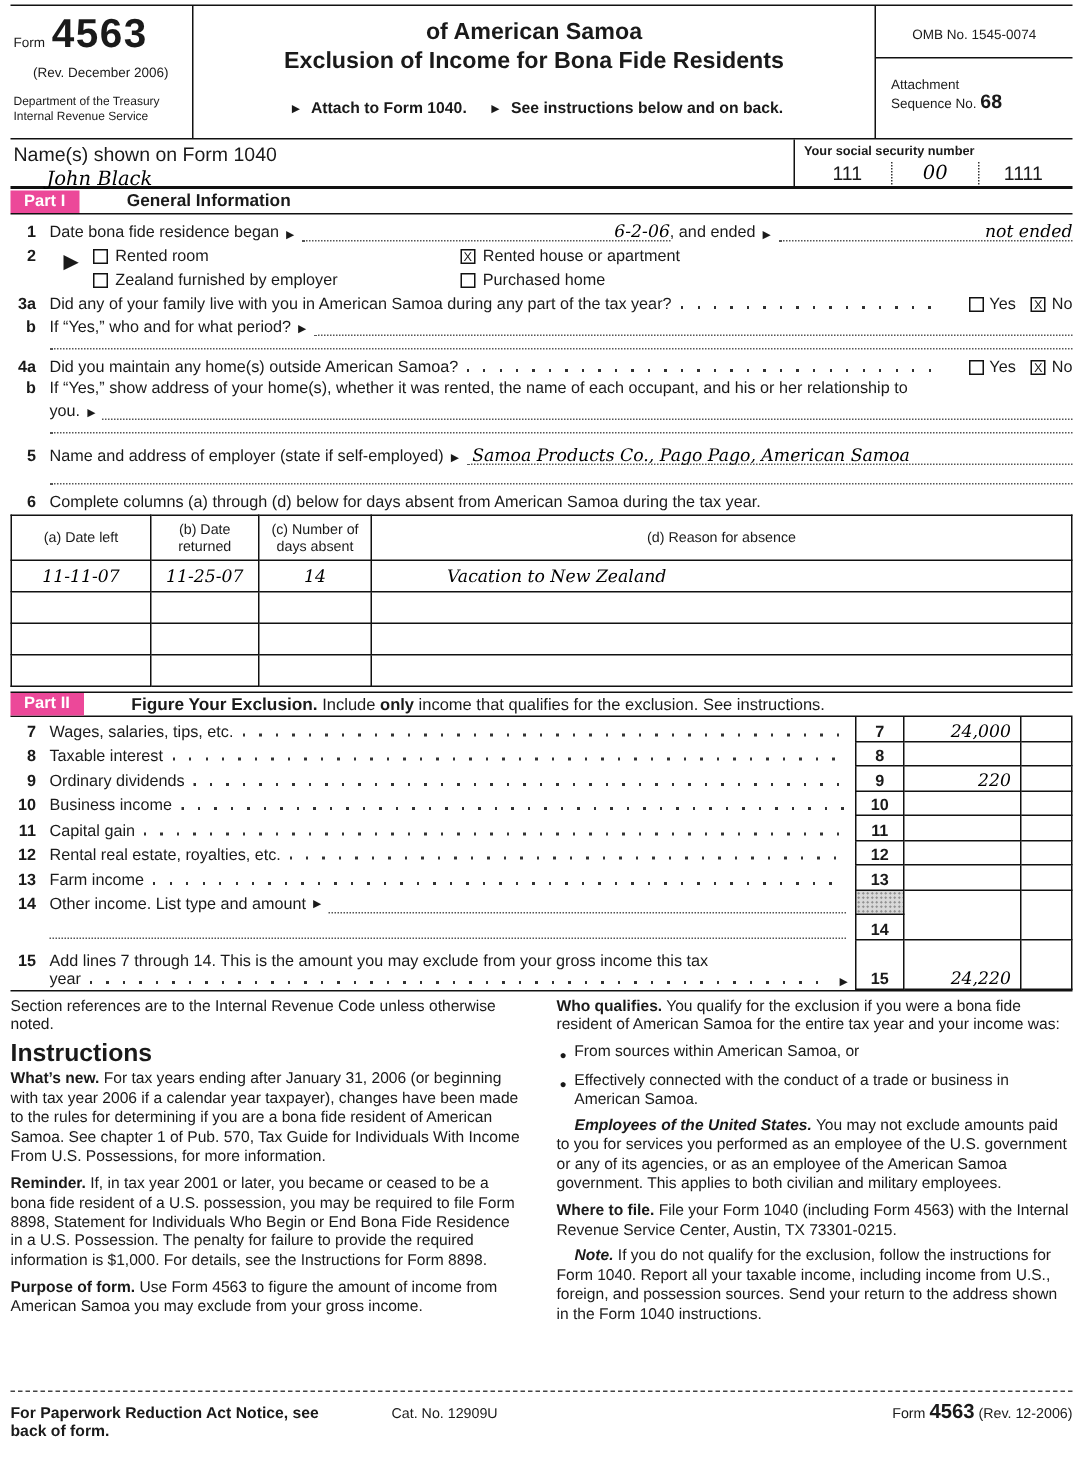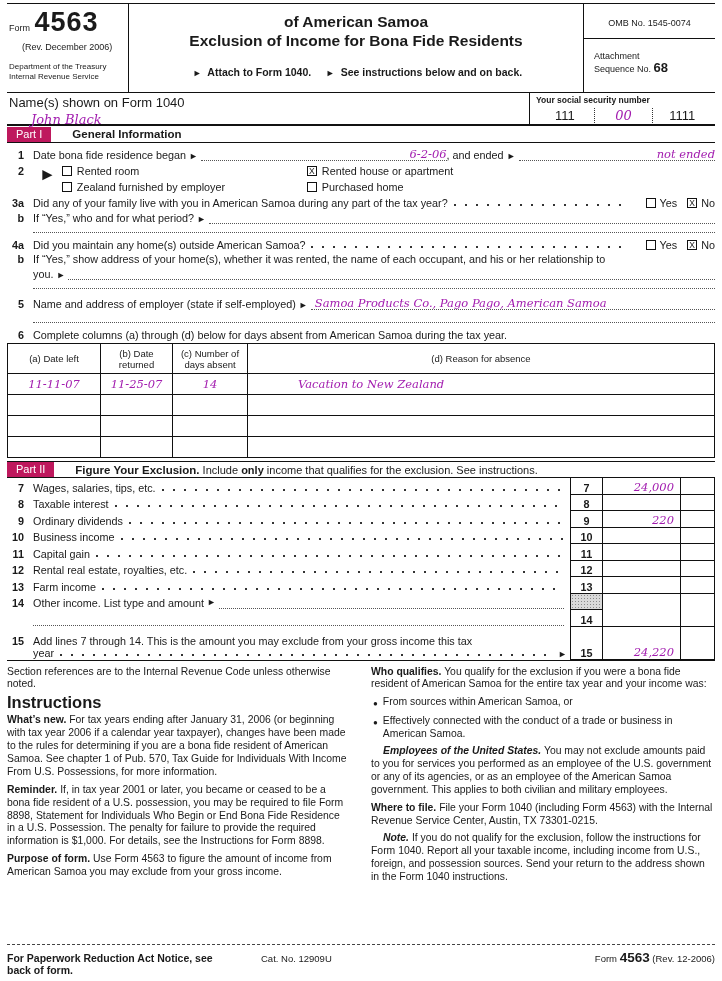--- a/index.html
+++ b/index.html
@@ -21,30 +21,30 @@
   .hdr-right { width:132px; border-left:1px solid #111; display:flex; flex-direction:column; }
   .omb-box { border-bottom:1px solid #111; font-size:9px; text-align:center; padding:14px 2px 10px 2px; }
   .att-box { font-size:9px; padding:12px 0 0 10px; line-height:11px; }
   .att-no { font-size:13px; font-weight:bold; }
 
   
   .name-row { display:flex; border-bottom:2px solid #111; height:33px; }
   .name-cell { flex:1; padding:2px 0 0 2px; }
   .mini-label { font-size:13px; }
   .name-value { font-size:13px; margin:2px 0 0 22px; }
-  .hand { font-family:"DejaVu Serif", serif; font-style:italic; color:#a21caf; }
+  .hand { font-family:"DejaVu Serif", serif; font-style:italic; color:#000000; }
   .ssn-cell { width:186px; border-left:1.5px solid #111; padding:2px 4px 0 6px; }
   .ssn-label { font-size:8.5px; font-weight:bold; }
   .ssn-digits { display:flex; margin-top:3px; font-size:13px; text-align:center; }
   .ssn-seg { flex:1; }
   .ssn-sep { border-left:1.5px dotted #333; }
 
   
   .part-bar { display:flex; align-items:center; border-bottom:1.5px solid #111; height:17px; }
-  .part-chip { background:#be185d; color:#fff; font-weight:normal; font-size:11px; padding:1px 9px 2px 9px; margin-right:21px; }
+  .part-chip { background:#ec4899; color:#fff; font-weight:bold; font-size:11px; padding:1px 9px 2px 9px; margin-right:32px; }
   .part-title { font-weight:bold; font-size:11.5px; }
   .part-desc { font-size:11px; font-weight:normal; }
   .bar2 { border-top:1.5px solid #111; }
 
   
   .p1 { font-size:10.8px; }
   .ln { display:flex; align-items:flex-end; }
   .num { width:26px; font-weight:bold; text-align:right; padding-right:9px; flex:none; }
   .arrow { font-size:9px; padding:0 3px; flex:none; }
   .big-arrow { font-size:17px; padding:0 6px; flex:none; }
@@ -90,21 +90,21 @@
   .icol-r { padding-left:10px; }
   .instr p { margin-bottom:5px; }
   .instr .lead { font-weight:bold; }
   .instr .lead-bi { font-weight:bold; font-style:italic; }
   .indent { text-indent:12px; }
   .instr-h { font-size:16.5px; font-weight:bold; margin:5px 0 5px 0; }
   .bullet-line { display:flex; margin-bottom:4px; }
   .bullet-glyph { font-size:8px; padding:2px 5px 0 2px; flex:none; }
 
   
-  .footer { position:absolute; left:7px; right:7px; bottom:5px; border-top:1px dashed #444; padding-top:5px;
+  .footer { position:absolute; left:7px; right:7px; bottom:21px; border-top:1px dashed #444; padding-top:5px;
             display:flex; align-items:baseline; font-size:10px;gap:48px; }
   .foot-left { font-weight:bold; font-size:10.5px; flex:1; }
   .foot-cat { width:200px; font-size:9.5px; }
   .foot-right { text-align:right; flex:1; font-size:9.5px; }
   .foot-formno { font-size:13.5px; font-weight:bold; }
   .mt2 { margin-top:2px; } .mt3 { margin-top:3px; } .mt4 { margin-top:4px; } .mt6 { margin-top:6px; }
 </style>
 </head>
 <body>
 

